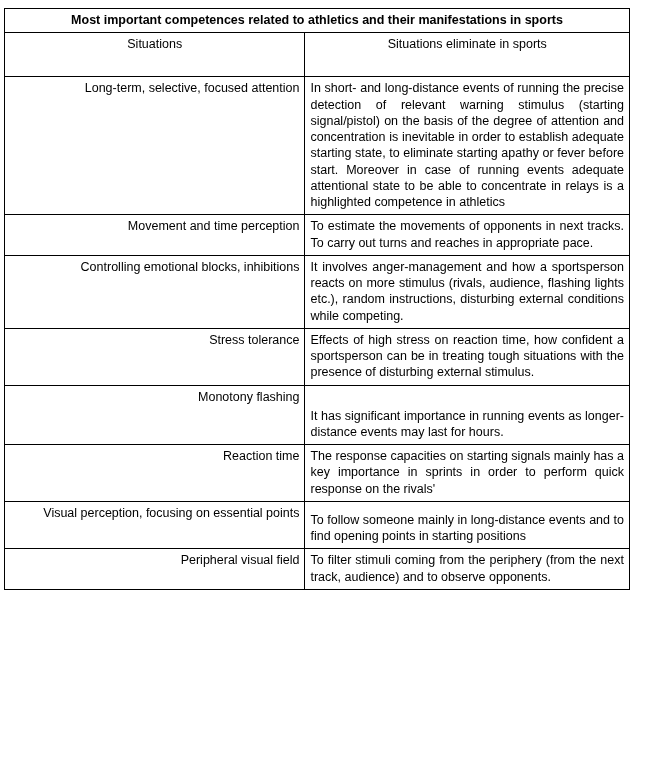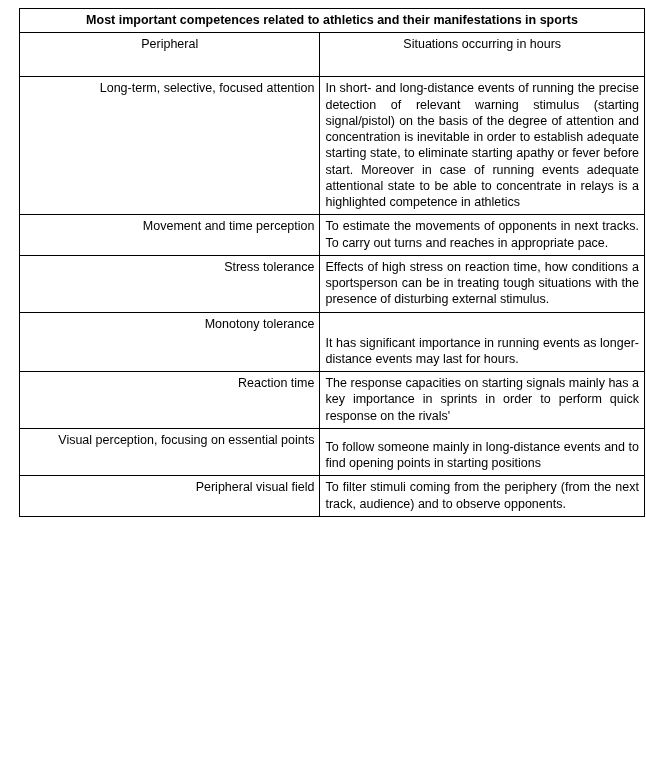--- a/index.html
+++ b/index.html
@@ -8,21 +8,21 @@
     background: #ffffff;
   }
   body {
     font-family: "Liberation Sans", sans-serif;
     color: #000000;
   }
   .page {
     width: 520px;
     height: 757px;
     box-sizing: border-box;
-    padding: 8px 10px 0 19px;
+    padding: 8px 10px 0 4px;
     background: #ffffff;
     position: relative;
   }
   table.comp-table {
     width: 626px;
     border-collapse: collapse;
     table-layout: fixed;
     border: 1px solid #000000;
   }
   table.comp-table td {
@@ -72,38 +72,42 @@
   <table class="comp-table">
     <colgroup>
       <col class="col-left">
       <col class="col-right">
     </colgroup>
     <tbody>
       <tr>
         <td class="title-cell" colspan="2">Most important competences related to athletics and their manifestations in sports</td>
       </tr>
       <tr class="hdr-row">
-        <td class="header-cell">Peripheral</td>
-        <td class="header-cell">Situations occurring in hours</td>
+        <td class="header-cell">Situations</td>
+        <td class="header-cell">Situations eliminate in sports</td>
       </tr>
 
       <tr>
         <td class="row-cell-left">Long-term, selective, focused attention</td>
         <td class="just">In short- and long-distance events of running the precise detection of relevant warning stimulus (starting signal/pistol) on the basis of the degree of attention and concentration is inevitable in order to establish adequate starting state, to eliminate starting apathy or fever before start. Moreover in case of running events adequate attentional state to be able to concentrate in relays is a highlighted competence in athletics</td>
       </tr>
       <tr>
         <td class="row-cell-left">Movement and time perception</td>
         <td class="just">To estimate the movements of opponents in next tracks. To carry out turns and reaches in appropriate pace.</td>
       </tr>
       <tr>
-        <td class="row-cell-left">Stress tolerance</td>
-        <td class="just">Effects of high stress on reaction time, how conditions a sportsperson can be in treating tough situations with the presence of disturbing external stimulus.</td>
+        <td class="row-cell-left">Controlling emotional blocks, inhibitions</td>
+        <td class="just">It involves anger-management and how a sportsperson reacts on more stimulus (rivals, audience, flashing lights etc.), random instructions, disturbing external conditions while competing.</td>
       </tr>
       <tr>
-        <td class="row-cell-left">Monotony tolerance</td>
+        <td class="row-cell-left">Stress tolerance</td>
+        <td class="just">Effects of high stress on reaction time, how confident a sportsperson can be in treating tough situations with the presence of disturbing external stimulus.</td>
+      </tr>
+      <tr>
+        <td class="row-cell-left">Monotony flashing</td>
         <td class="just pad-top-2" style="padding-top:22px;">It has significant importance in running events as longer-distance events may last for hours.</td>
       </tr>
       <tr>
         <td class="row-cell-left">Reaction time</td>
         <td class="just">The response capacities on starting signals mainly has a key importance in sprints in order to perform quick response on the rivals'</td>
       </tr>
       <tr>
         <td class="row-cell-left">Visual perception, focusing on essential points</td>
         <td class="just" style="padding-top:10px;">To follow someone mainly in long-distance events and to find opening points in starting positions</td>
       </tr>

